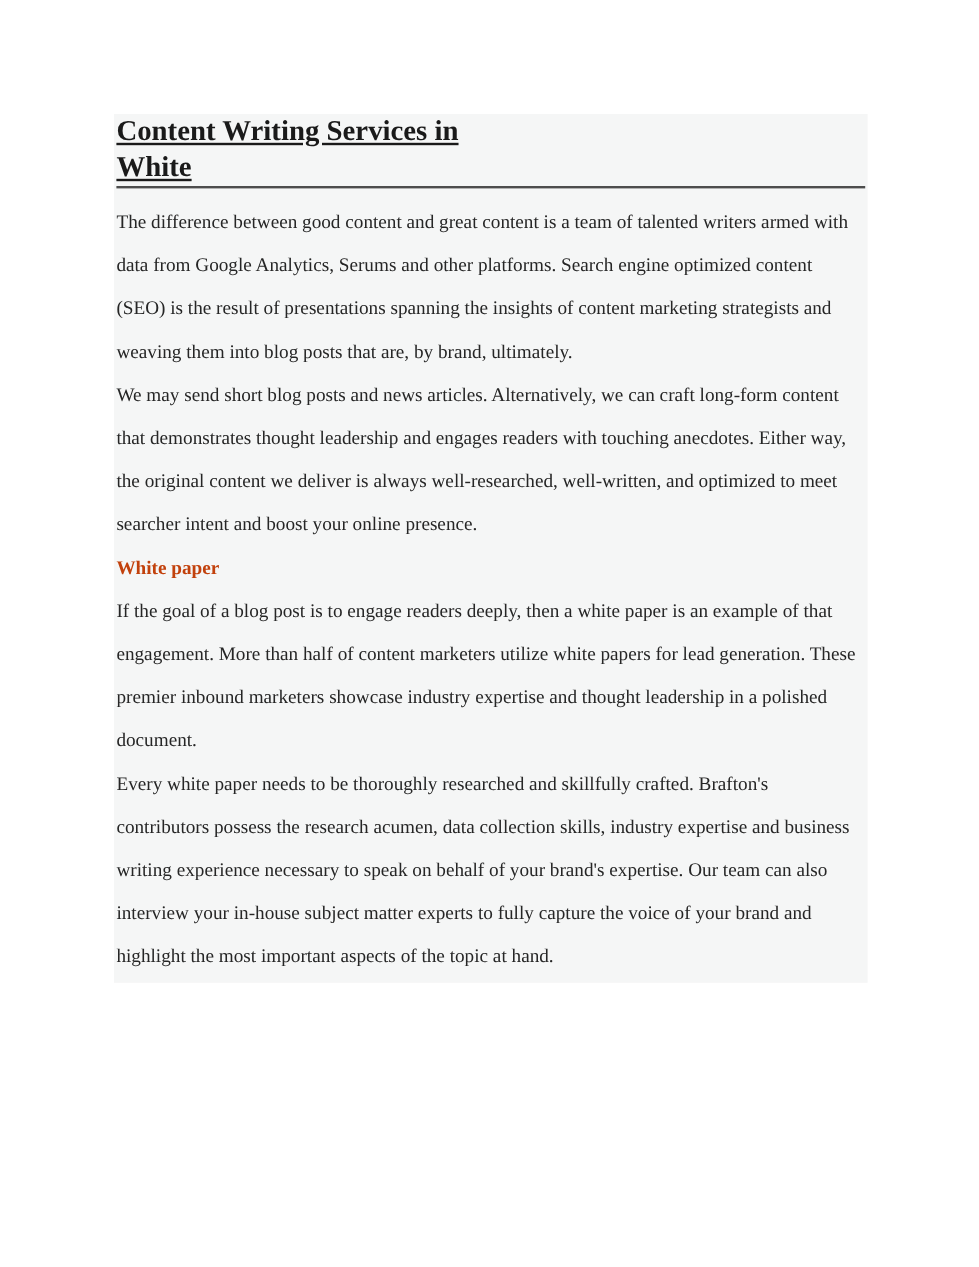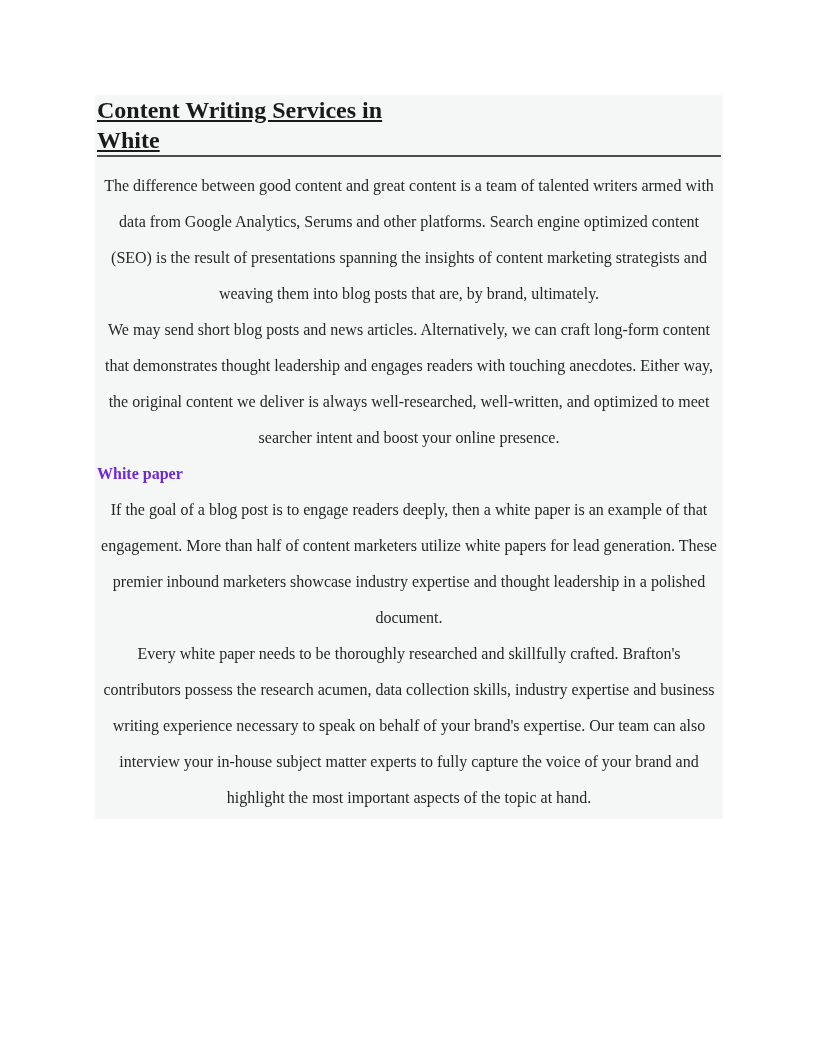--- a/index.html
+++ b/index.html
@@ -31,31 +31,31 @@
     font-weight: bold;
     color: #1a1a1a;
     text-decoration: underline;
     border-bottom: 2px solid #4d4d4d;
   }
   .body-p {
     margin: 0;
     font-size: 16px;
     line-height: 36px;
     color: #262626;
-    text-align: center;
+    text-align: left;
   }
   .body-p.first {
     margin-top: 11px;
   }
   .sub-heading {
     margin: 0;
     font-size: 16px;
     line-height: 36px;
     font-weight: bold;
-    color: #6d28d9;
+    color: #c2410c;
   }
 </style>
 </head>
 <body>
 
 <div class="page">
   <div class="content">
 
     <h1 class="doc-title">
       <span>Content Writing Services in</span><br>

